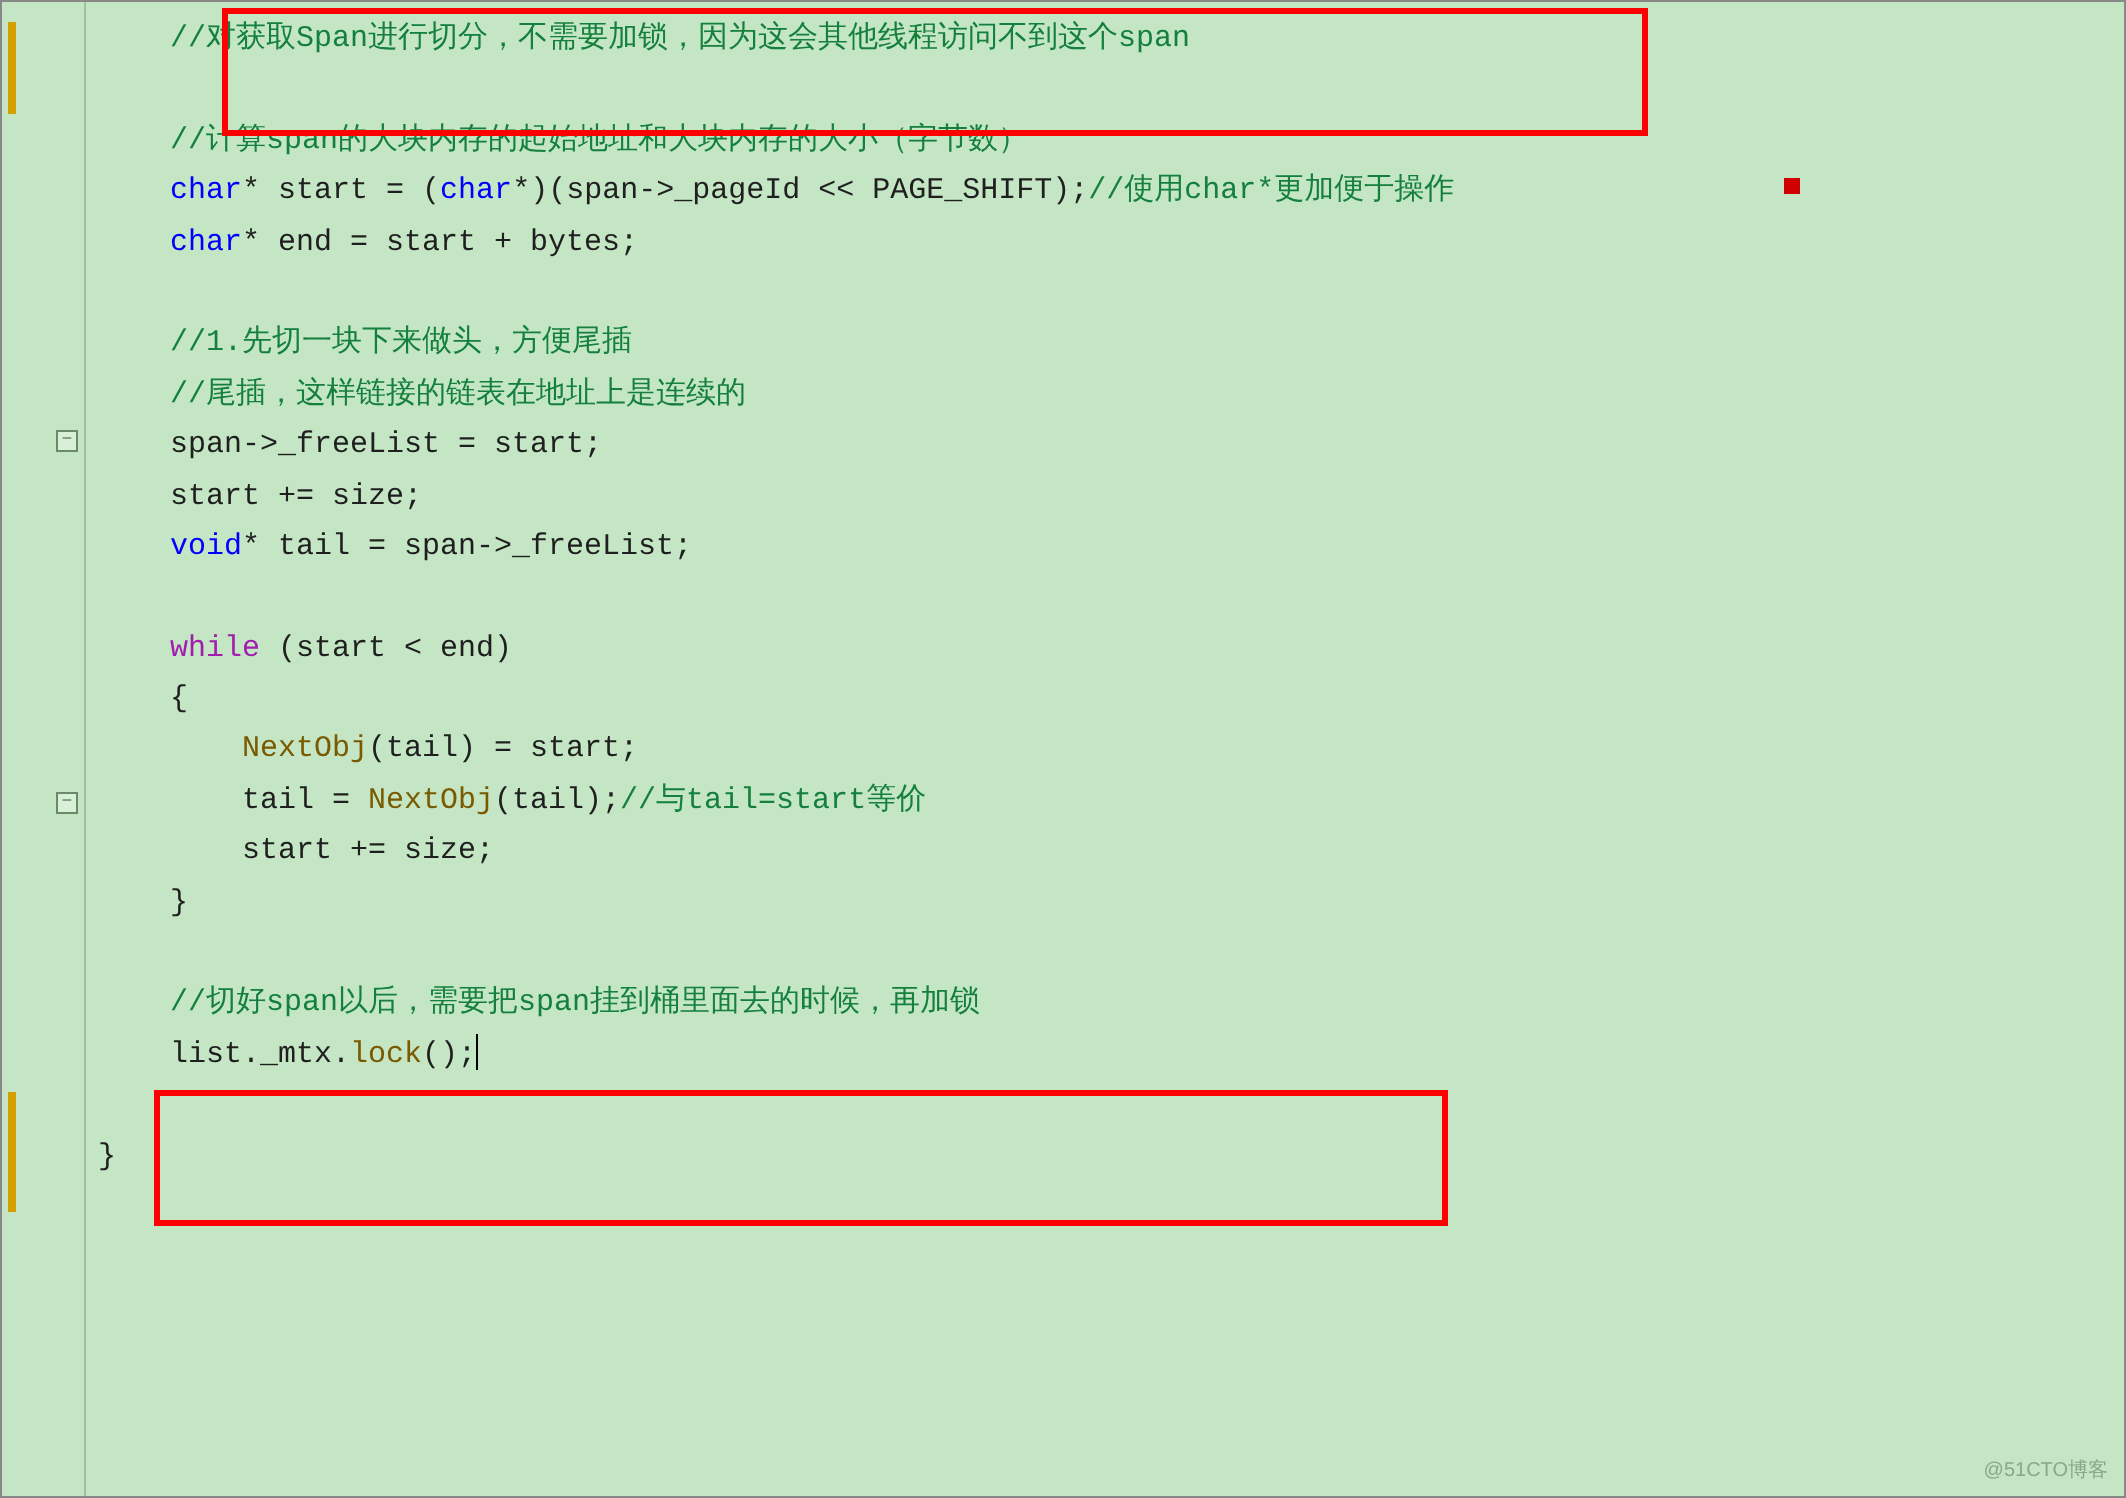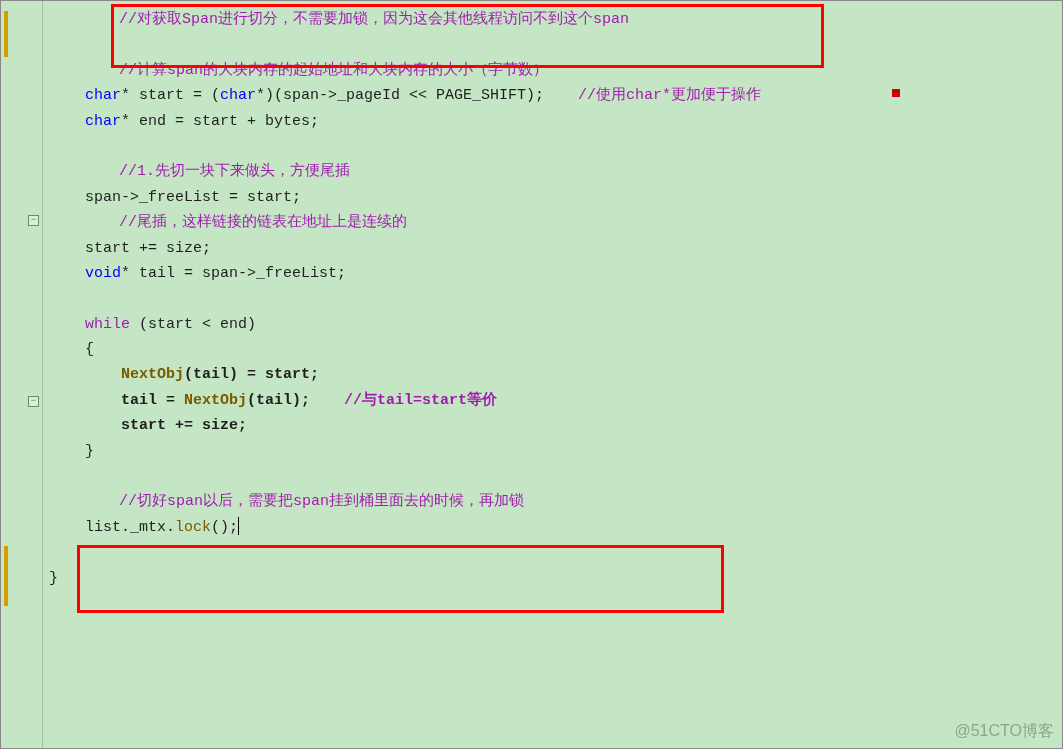--- a/index.html
+++ b/index.html
@@ -62,22 +62,22 @@
   padding-top: 6px;
 }
 .line {
   height: 25.4px;
   line-height: 25.4px;
   white-space: pre;
   padding-left: 6px;
   position: relative;
 }
 .i1 { padding-left: 42px; }
-.i2 { padding-left: 78px; font-weight: bold; }
-.cmt { color: #a21caf; margin-left: 34px; }
+.i2 { padding-left: 78px; }
+.cmt { color: #15803d; }
 .kw  { color: #a21caf; }
 .typ { color: #0000ff; }
 .fn  { color: #7a5a00; }
 .txt { color: #1f1f1f; }
 .hlbox1 {
   position: absolute;
   border: 3px solid #ff0000;
   background: transparent;
   left: 68px;
   top: 3px;
@@ -109,21 +109,21 @@
   height: 18px;
   background: #000;
   vertical-align: middle;
   position: relative;
   top: -1px;
 }
 .watermark {
   position: absolute;
   right: 8px;
   bottom: 6px;
-  font-size: 16px;
+  font-size: 10px;
   color: #88a888;
   font-family: sans-serif;
 }
 </style>
 </head>
 <body>
 
 <div class="editor-wrapper">
 
   <div class="gutter">
@@ -135,22 +135,22 @@
 
   <div class="code-area">
 
     <div class="line i1"><span class="cmt">//对获取Span进行切分，不需要加锁，因为这会其他线程访问不到这个span</span></div>
     <div class="line i1"><span></span></div>
     <div class="line i1"><span class="cmt">//计算span的大块内存的起始地址和大块内存的大小（字节数）</span></div>
     <div class="line i1"><span class="typ">char</span><span class="txt">* start = (</span><span class="typ">char</span><span class="txt">*)(span-&gt;_pageId &lt;&lt; PAGE_SHIFT);</span><span class="cmt">//使用char*更加便于操作</span></div>
     <div class="line i1"><span class="typ">char</span><span class="txt">* end = start + bytes;</span></div>
     <div class="line i1"><span></span></div>
     <div class="line i1"><span class="cmt">//1.先切一块下来做头，方便尾插</span></div>
+    <div class="line i1"><span class="cmt">//尾插，这样链接的链表在地址上是连续的</span></div>
     <div class="line i1"><span class="txt">span-&gt;_freeList = start;</span></div>
-    <div class="line i1"><span class="cmt">//尾插，这样链接的链表在地址上是连续的</span></div>
     <div class="line i1"><span class="txt">start += size;</span></div>
     <div class="line i1"><span class="typ">void</span><span class="txt">* tail = span-&gt;_freeList;</span></div>
     <div class="line i1"><span></span></div>
     <div class="line i1"><span class="kw">while</span><span class="txt"> (start &lt; end)</span></div>
     <div class="line i1"><span class="txt">{</span></div>
     <div class="line i2"><span class="fn">NextObj</span><span class="txt">(tail) = start;</span></div>
     <div class="line i2"><span class="txt">tail = </span><span class="fn">NextObj</span><span class="txt">(tail);</span><span class="cmt">//与tail=start等价</span></div>
     <div class="line i2"><span class="txt">start += size;</span></div>
     <div class="line i1"><span class="txt">}</span></div>
     <div class="line i1"><span></span></div>

